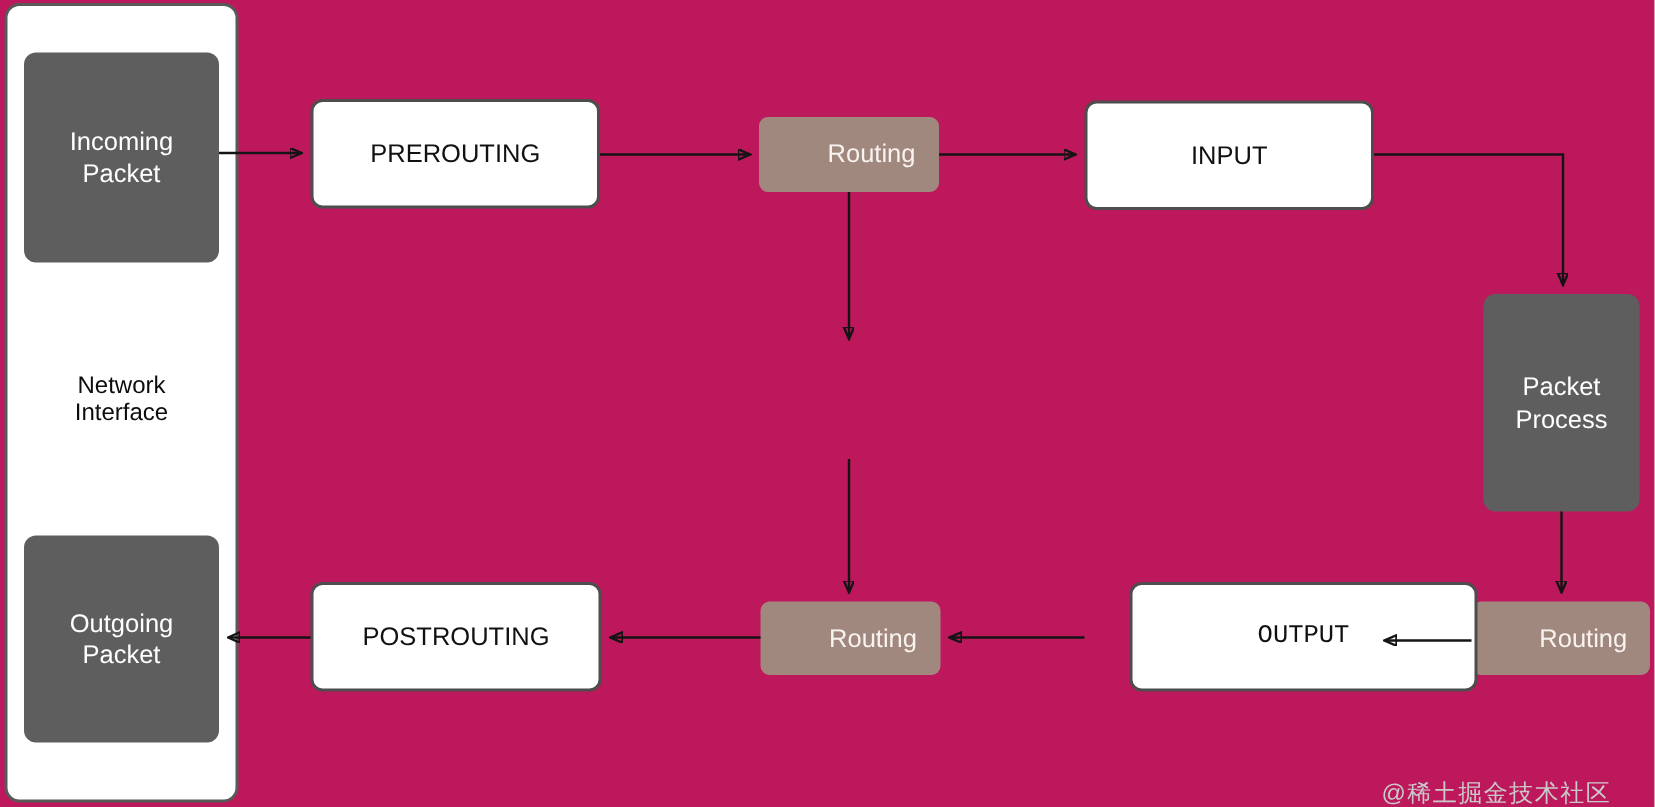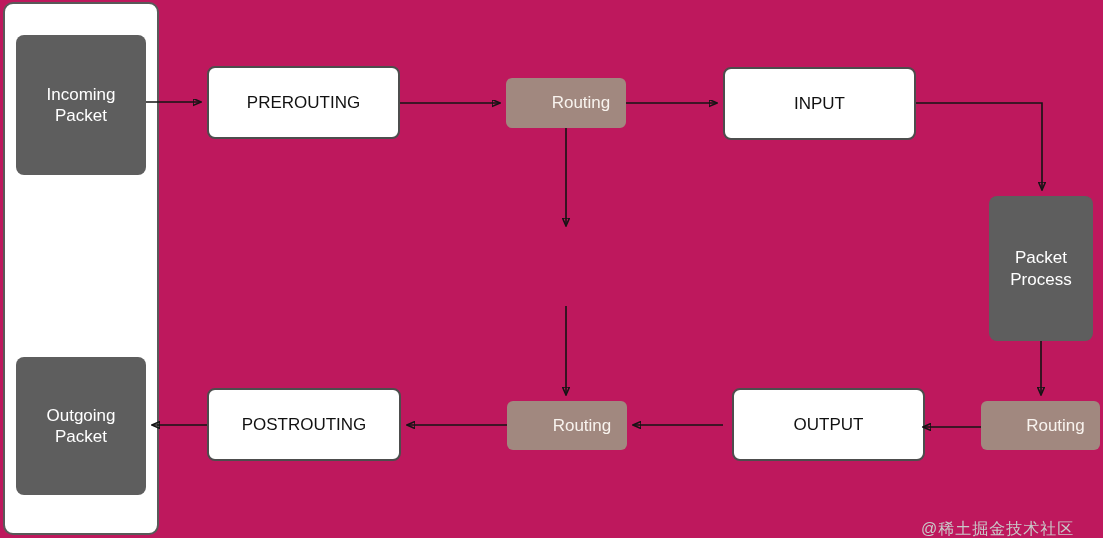--- a/index.html
+++ b/index.html
@@ -87,37 +87,39 @@
 </head>
 <body>
 
 <div class="stage">
 
   <div class="panel"></div>
 
   <div class="box box-dark" style="left:16px; top:35px; width:130px; height:140px;">Incoming
 Packet</div>
 
+  <div class="panel-label">Network
+Interface</div>
 
   <div class="box box-dark" style="left:16px; top:357px; width:130px; height:138px;">Outgoing
 Packet</div>
 
   <div class="box box-chain" style="left:207px; top:66px; width:193px; height:73px;">PREROUTING</div>
 
   <div class="box box-routing" style="left:506px; top:78px; width:120px; height:50px;">Routing</div>
 
   <div class="box box-chain" style="left:723px; top:67px; width:193px; height:73px;">INPUT</div>
 
 
   <div class="box box-dark" style="left:989px; top:196px; width:104px; height:145px;">Packet
 Process</div>
 
   <div class="box box-routing" style="left:981px; top:401px; width:119px; height:49px;">Routing</div>
 
-  <div class="box box-chain" style="left:732px; top:388px; width:193px; height:73px;">OUTPUT</div>
+  <div class="box box-chain" style="left:753px; top:388px; width:232px; height:73px;font-family:Liberation Mono, monospace;">OUTPUT</div>
 
   <div class="box box-routing" style="left:507px; top:401px; width:120px; height:49px;">Routing</div>
 
   <div class="box box-chain" style="left:207px; top:388px; width:194px; height:73px;">POSTROUTING</div>
 
   <svg class="arrows" viewBox="0 0 1103 538" xmlns="http://www.w3.org/2000/svg">
     <defs>
       <marker id="ah" markerWidth="9" markerHeight="8" refX="7" refY="3.5" orient="auto" markerUnits="userSpaceOnUse">
         <path d="M0,0 L8,3.5 L0,7 Z" fill="#141414" stroke="none"></path>
       </marker>

